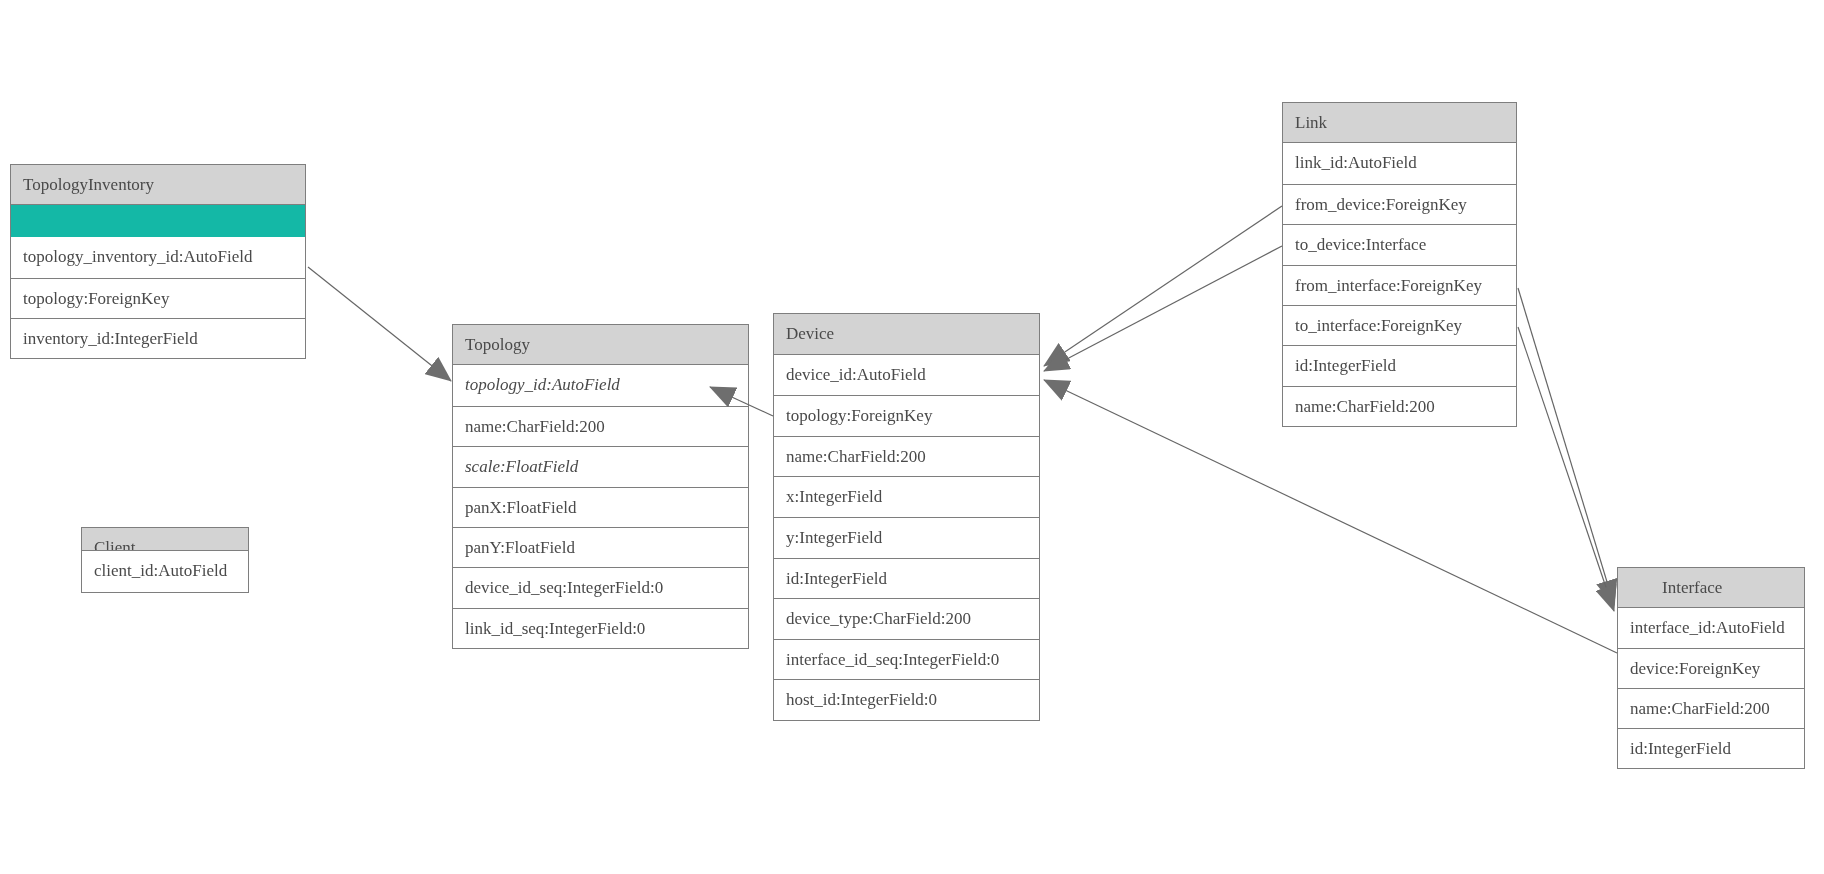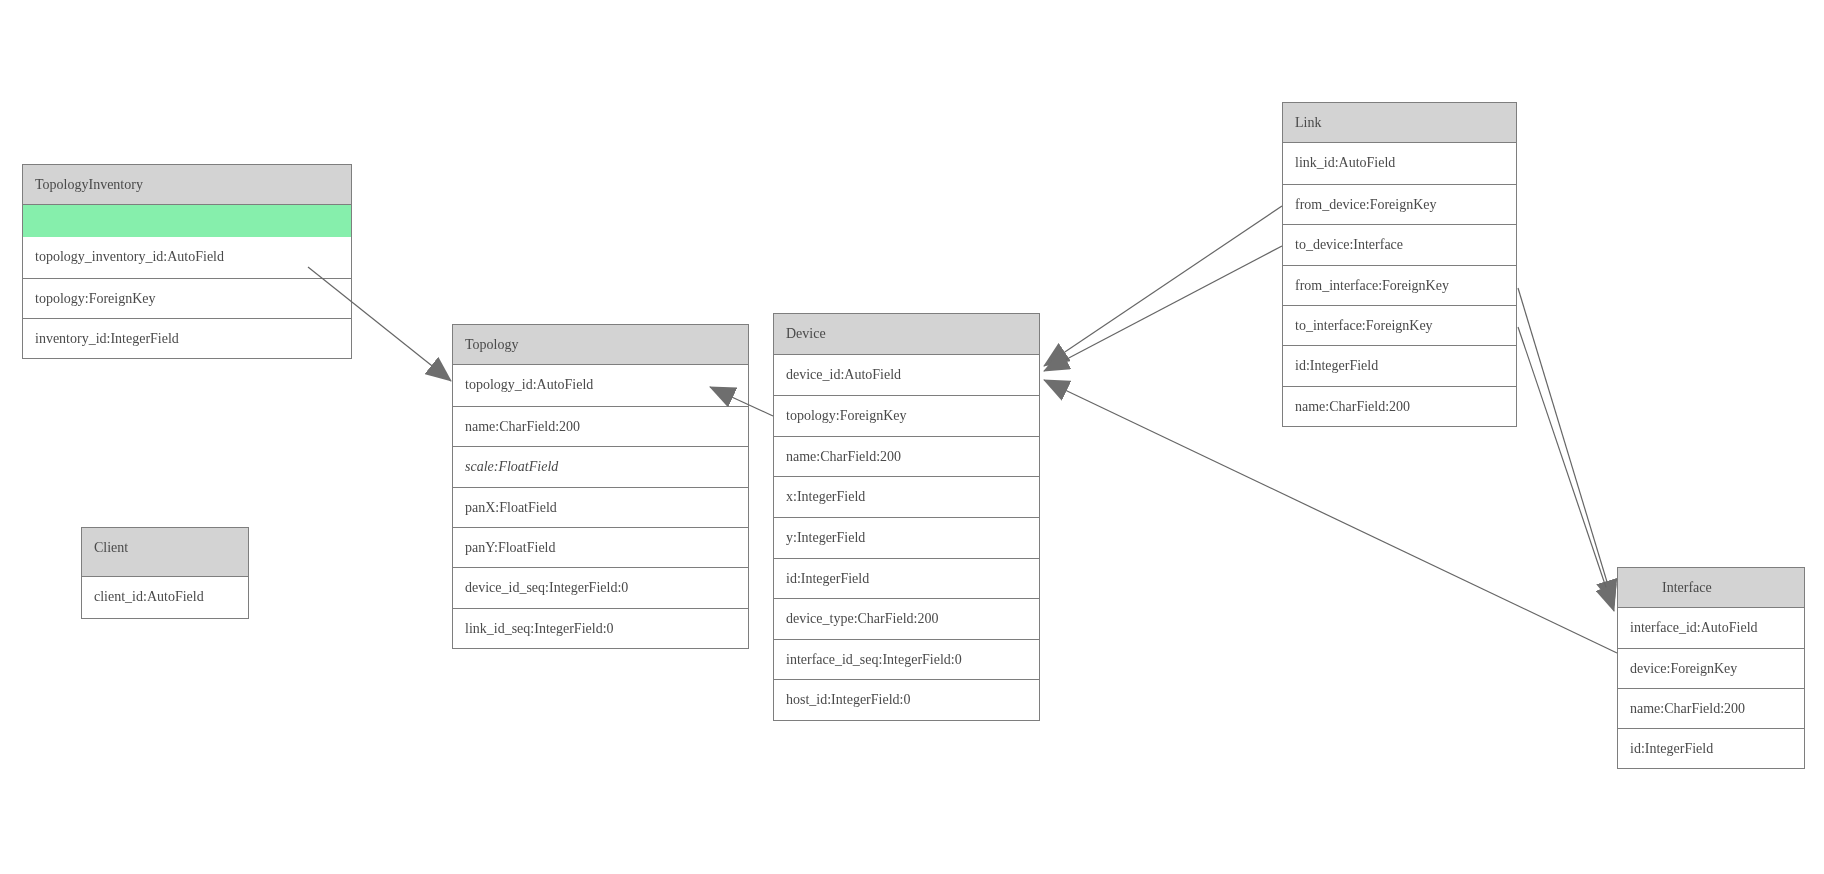--- a/index.html
+++ b/index.html
@@ -13,25 +13,25 @@
   html,body{margin:0;padding:0;background:var(--bg);}
   #canvas{
     position:relative;
     width:1824px;height:874px;
     background:var(--bg);
     font-family:"Liberation Serif","DejaVu Serif",serif;
     overflow:hidden;
   }
   .entity{
     position:absolute;
-    background:#86efac;
+    background:#14b8a6;
     border:1.5px solid var(--border);
     box-sizing:border-box;
     color:var(--text);
-    font-size:14px;
+    font-size:17px;
     white-space:nowrap;
   }
   .entity-header{
     background:var(--header-fill);
     border-bottom:1.5px solid var(--border);
     padding-left:12px;
     box-sizing:border-box;
     overflow:hidden;
   }
   .field-row{
@@ -53,38 +53,38 @@
     stroke:var(--edge);
     stroke-width:1.2;
     fill:none;
   }
 </style>
 </head>
 <body>
 
 <div id="canvas">
   <div id="entities">
-      <div class="entity" style="left: 22px; top: 164px; width: 330px;">
+      <div class="entity" style="left: 10px; top: 164px; width: 296px;">
         <div class="entity-header" style="height: 40.25px; line-height: 39.25px;">TopologyInventory</div>
         <div class="field-row" style="height: 40.25px; line-height: 39.25px; margin-top: 32px;">topology_inventory_id:AutoField</div>
         <div class="field-row" style="height: 40.25px; line-height: 39.25px;">topology:ForeignKey</div>
         <div class="field-row" style="height: 40.25px; line-height: 39.25px;">inventory_id:IntegerField</div>
       </div>
       <div class="entity" style="left: 452px; top: 324px; width: 297px;">
         <div class="entity-header" style="height: 40.4px; line-height: 39.4px;">Topology</div>
-        <div class="field-row" style="height: 40.4px; line-height: 39.4px;">topology_id:AutoField</div>
+        <div class="field-row" style="height: 40.4px; line-height: 39.4px; font-style: italic;">topology_id:AutoField</div>
         <div class="field-row" style="height: 40.4px; line-height: 39.4px;">name:CharField:200</div>
         <div class="field-row" style="height: 40.4px; line-height: 39.4px; font-style: italic;">scale:FloatField</div>
         <div class="field-row" style="height: 40.4px; line-height: 39.4px;">panX:FloatField</div>
         <div class="field-row" style="height: 40.4px; line-height: 39.4px;">panY:FloatField</div>
         <div class="field-row" style="height: 40.4px; line-height: 39.4px;">device_id_seq:IntegerField:0</div>
         <div class="field-row" style="height: 40.4px; line-height: 39.4px;">link_id_seq:IntegerField:0</div>
       </div>
       <div class="entity" style="left: 81px; top: 527px; width: 168px;">
-        <div class="entity-header" style="height: 49px; line-height: 39.5px;">Client</div>
+        <div class="entity-header" style="height: 23px; line-height: 39.5px;">Client</div>
         <div class="field-row" style="height: 40.5px; line-height: 39.5px;">client_id:AutoField</div>
       </div>
       <div class="entity" style="left: 773px; top: 313px; width: 267px;">
         <div class="entity-header" style="height: 40.6px; line-height: 39.6px;">Device</div>
         <div class="field-row" style="height: 40.6px; line-height: 39.6px;">device_id:AutoField</div>
         <div class="field-row" style="height: 40.6px; line-height: 39.6px;">topology:ForeignKey</div>
         <div class="field-row" style="height: 40.6px; line-height: 39.6px;">name:CharField:200</div>
         <div class="field-row" style="height: 40.6px; line-height: 39.6px;">x:IntegerField</div>
         <div class="field-row" style="height: 40.6px; line-height: 39.6px;">y:IntegerField</div>
         <div class="field-row" style="height: 40.6px; line-height: 39.6px;">id:IntegerField</div>

